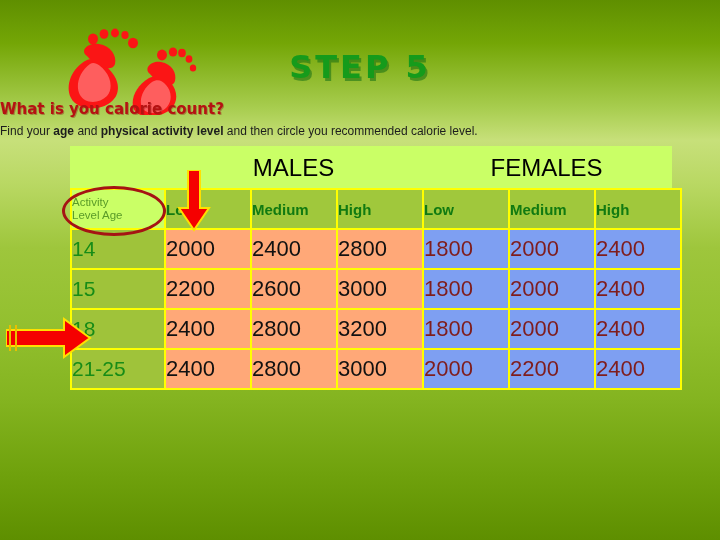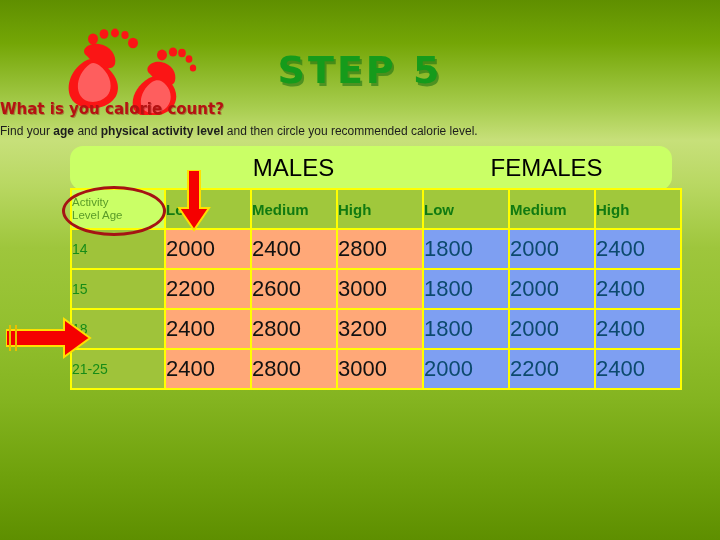--- a/index.html
+++ b/index.html
@@ -40,21 +40,21 @@
   }
   .feet svg { display:block; }
 
   
   .step-title {
     position: absolute;
     left: 0; right: 0;
     top: 48px;
     text-align: center;
     font-family: "DejaVu Sans", sans-serif;
-    font-size: 38px;
+    font-size: 32px;
     font-weight: bold;
     letter-spacing: 3px;
     color: #159b1b;
     text-shadow: 2px 3px 0 rgba(20,110,20,0.55);
     pointer-events: none;
   }
   .subtitle {
     position: absolute;
     left: 0; right: 0;
     top: 100px;
@@ -79,21 +79,20 @@
   
   .gender-band {
     position: absolute;
     left: 70px;
     top: 146px;
     width: 602px;
     height: 44px;
     background: #caff66;
     display: flex;
     align-items: center;
-    border-radius: 13px;
   }
   .gender-label {
     font-family: "Liberation Sans", sans-serif;
     font-size: 24px;
     color: #000;
     text-align: center;
     line-height: 1;
   }
   .gender-spacer { width: 96px; flex: 0 0 96px; }
   .gender-males { flex: 0 0 255px; }
@@ -127,30 +126,30 @@
   .corner-cell {
     background: #caff66;
     color: #5a9b28;
     font-size: 11.5px;
     line-height: 1.15;
     height: 40px;
   }
   .age-cell {
     background: #9fc33a;
     color: #178c17;
-    font-size: 14px;
+    font-size: 21px;
   }
   .male-cell {
     background: #ffa878;
     color: #111;
     font-size: 22px;
   }
   .female-cell {
     background: #7e9ff2;
-    color: #0c4a6e;
+    color: #7f1d1d;
     font-size: 22px;
   }
   col.c-age   { width: 92px; }
   col.c-data  { width: 84px; }
 
   
   .circle-anno {
     position: absolute;
     left: 62px;
     top: 186px;

